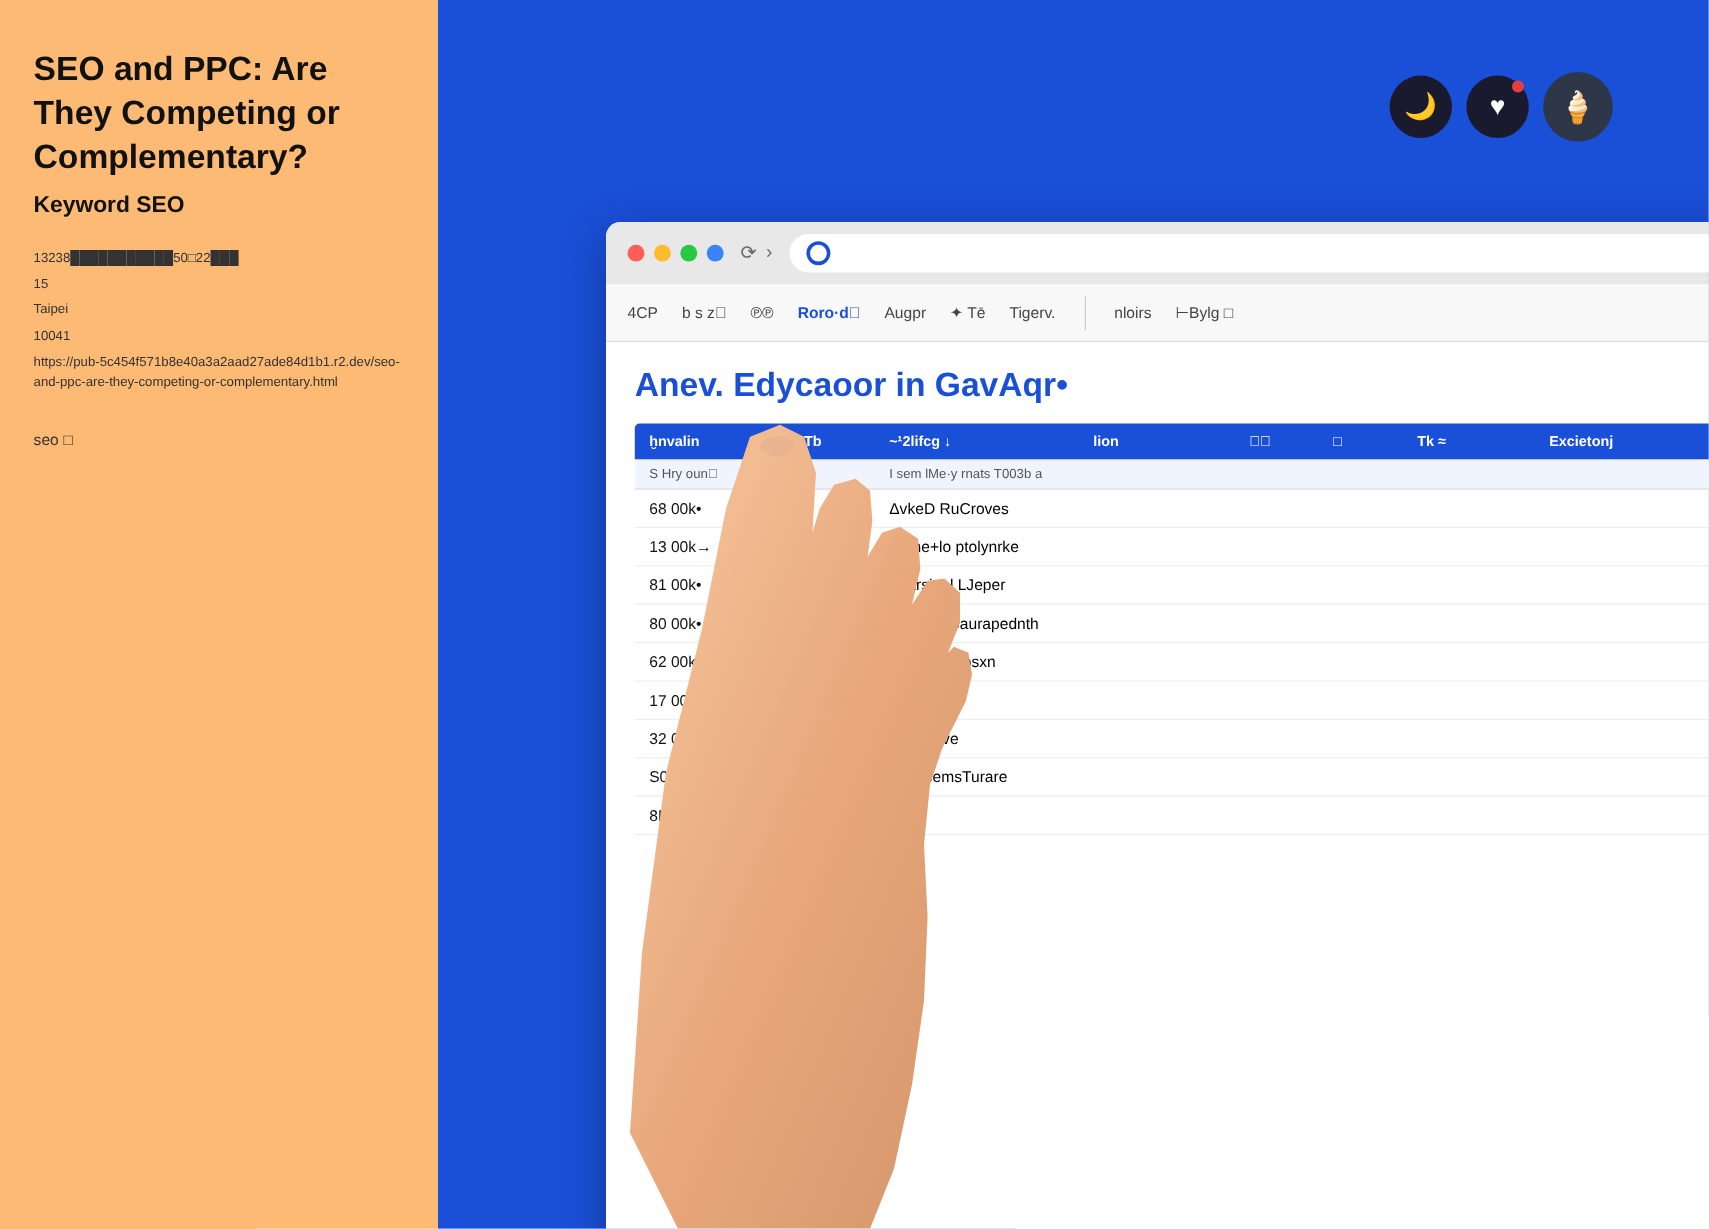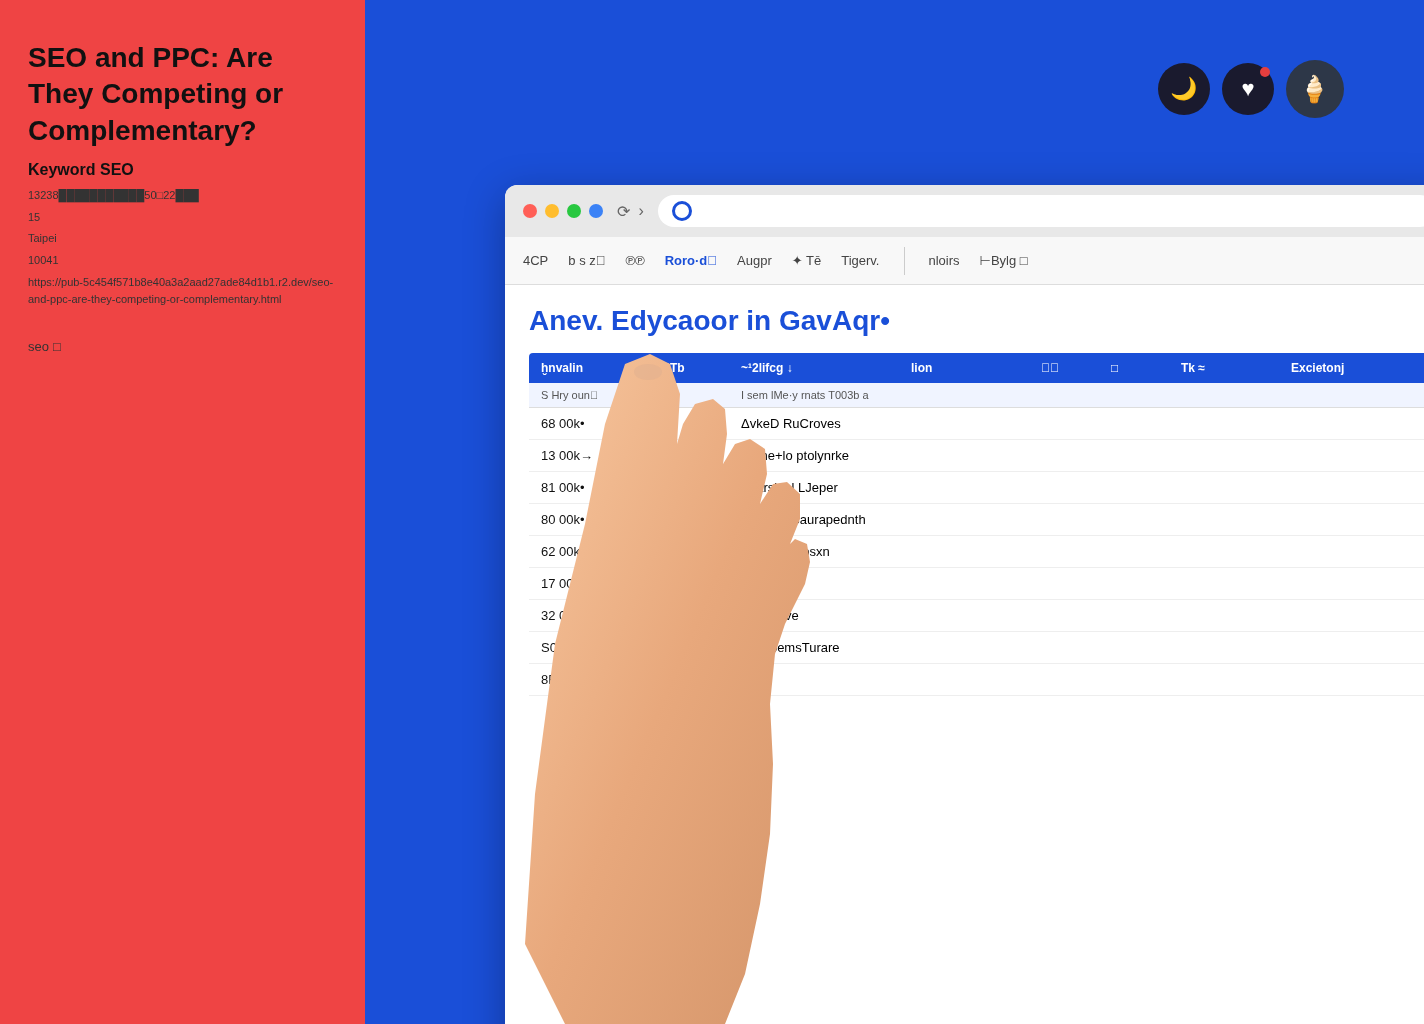--- a/index.html
+++ b/index.html
@@ -9,40 +9,40 @@
       overflow: hidden;
       display: flex;
       font-family: -apple-system, BlinkMacSystemFont, 'Segoe UI', Arial, sans-serif;
       position: relative;
     }
 
     
     .sidebar {
       width: 365px;
       min-width: 365px;
-      background-color: #ef4444;
+      background-color: #fdba74;
       padding: 40px 28px;
       position: relative;
       z-index: 2;
       overflow: hidden;
     }
 
     .sidebar-title {
       font-size: 28px;
       font-weight: 700;
       line-height: 1.3;
       color: #111;
       margin-bottom: 12px;
     }
 
     .sidebar-subtitle {
-      font-size: 16px;
+      font-size: 19px;
       font-weight: 600;
       color: #111;
-      margin-bottom: 8px;
+      margin-bottom: 24px;
     }
 
     .sidebar-meta {
       font-size: 11px;
       color: #333;
       line-height: 1.6;
       margin-bottom: 4px;
       word-break: break-all;
     }
 

